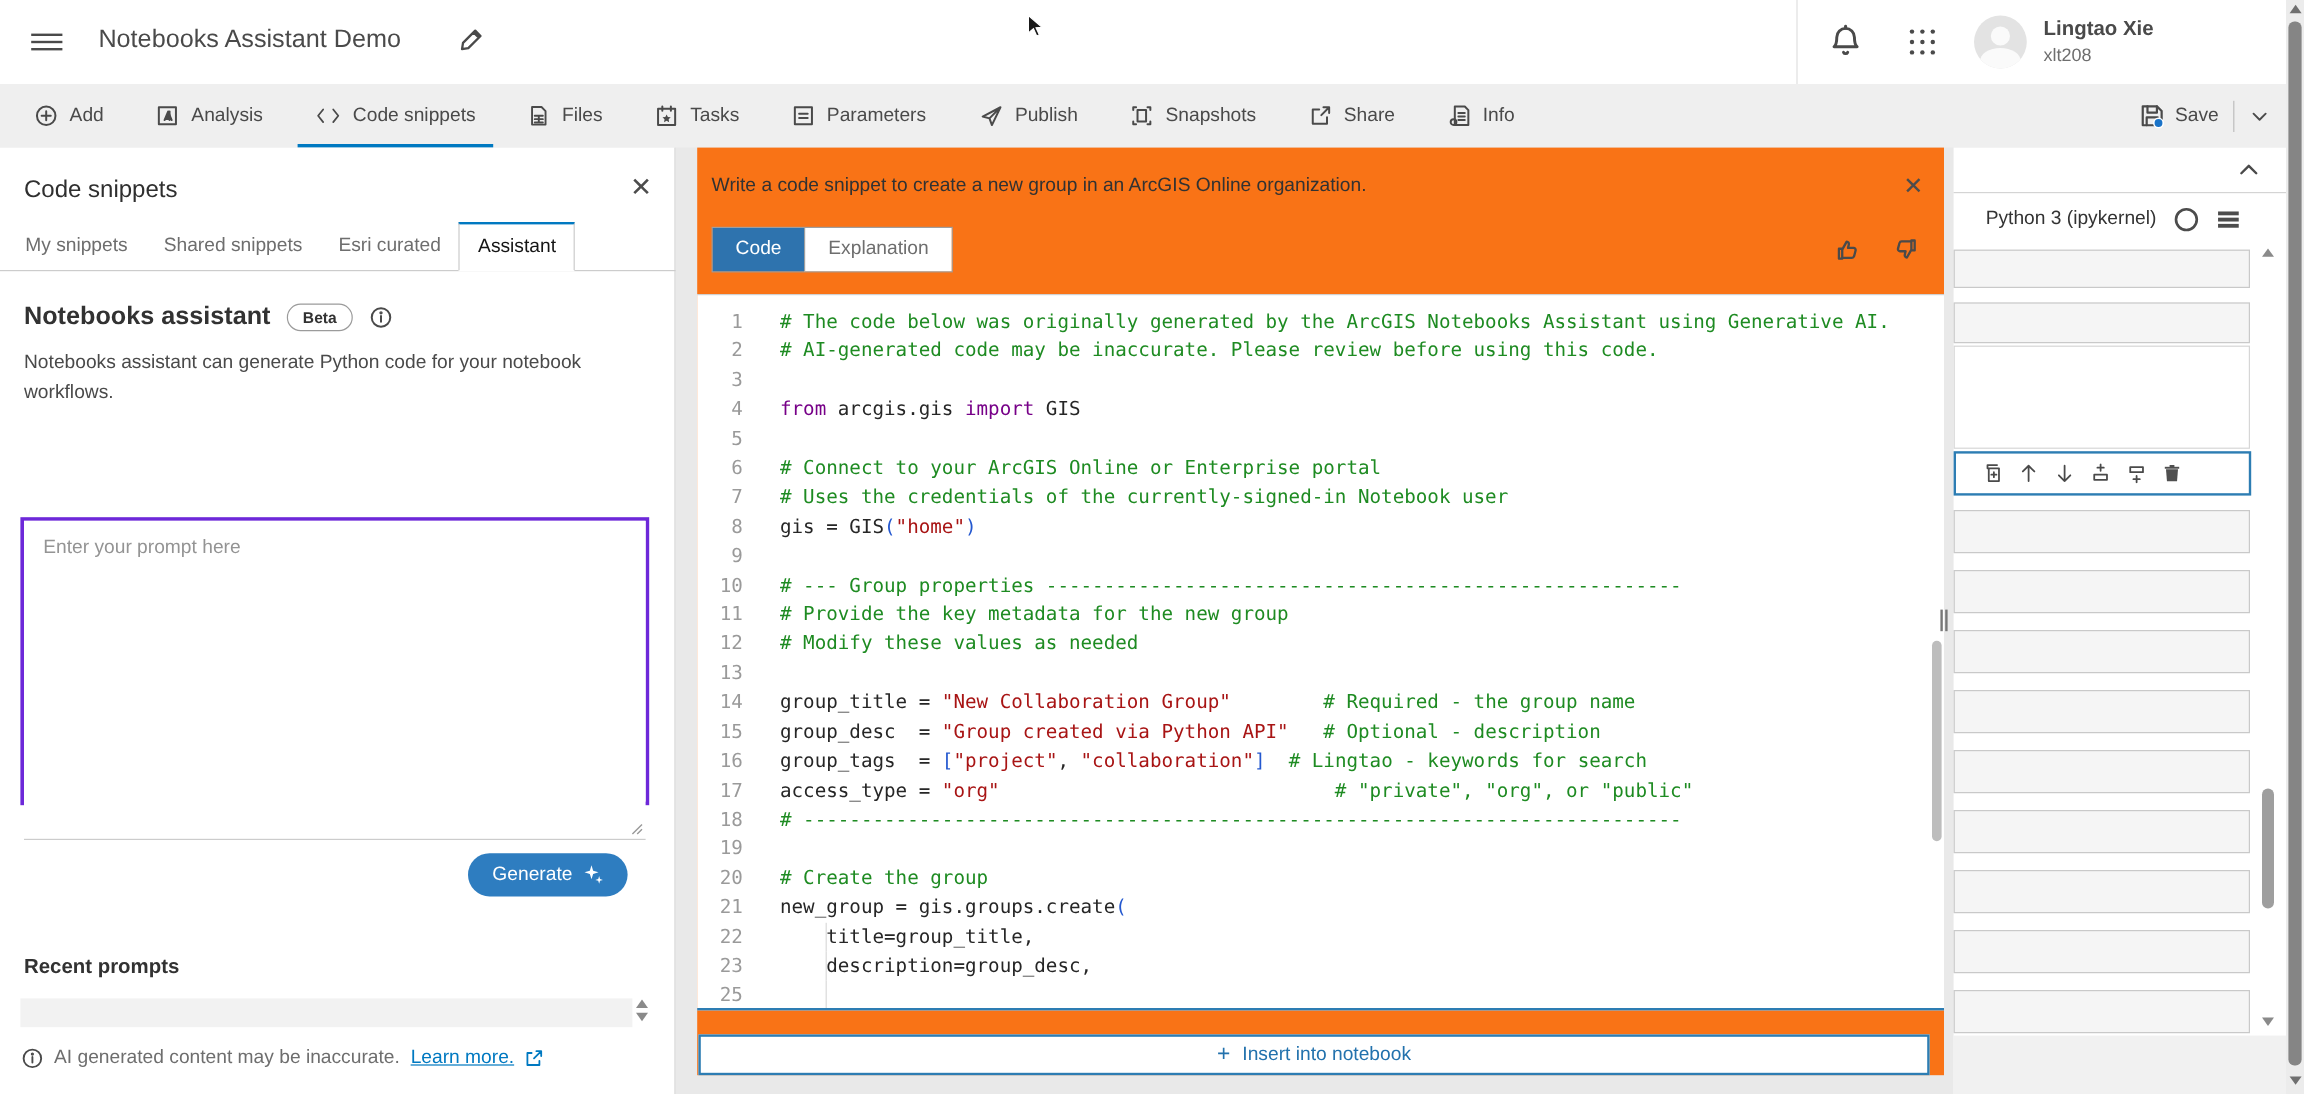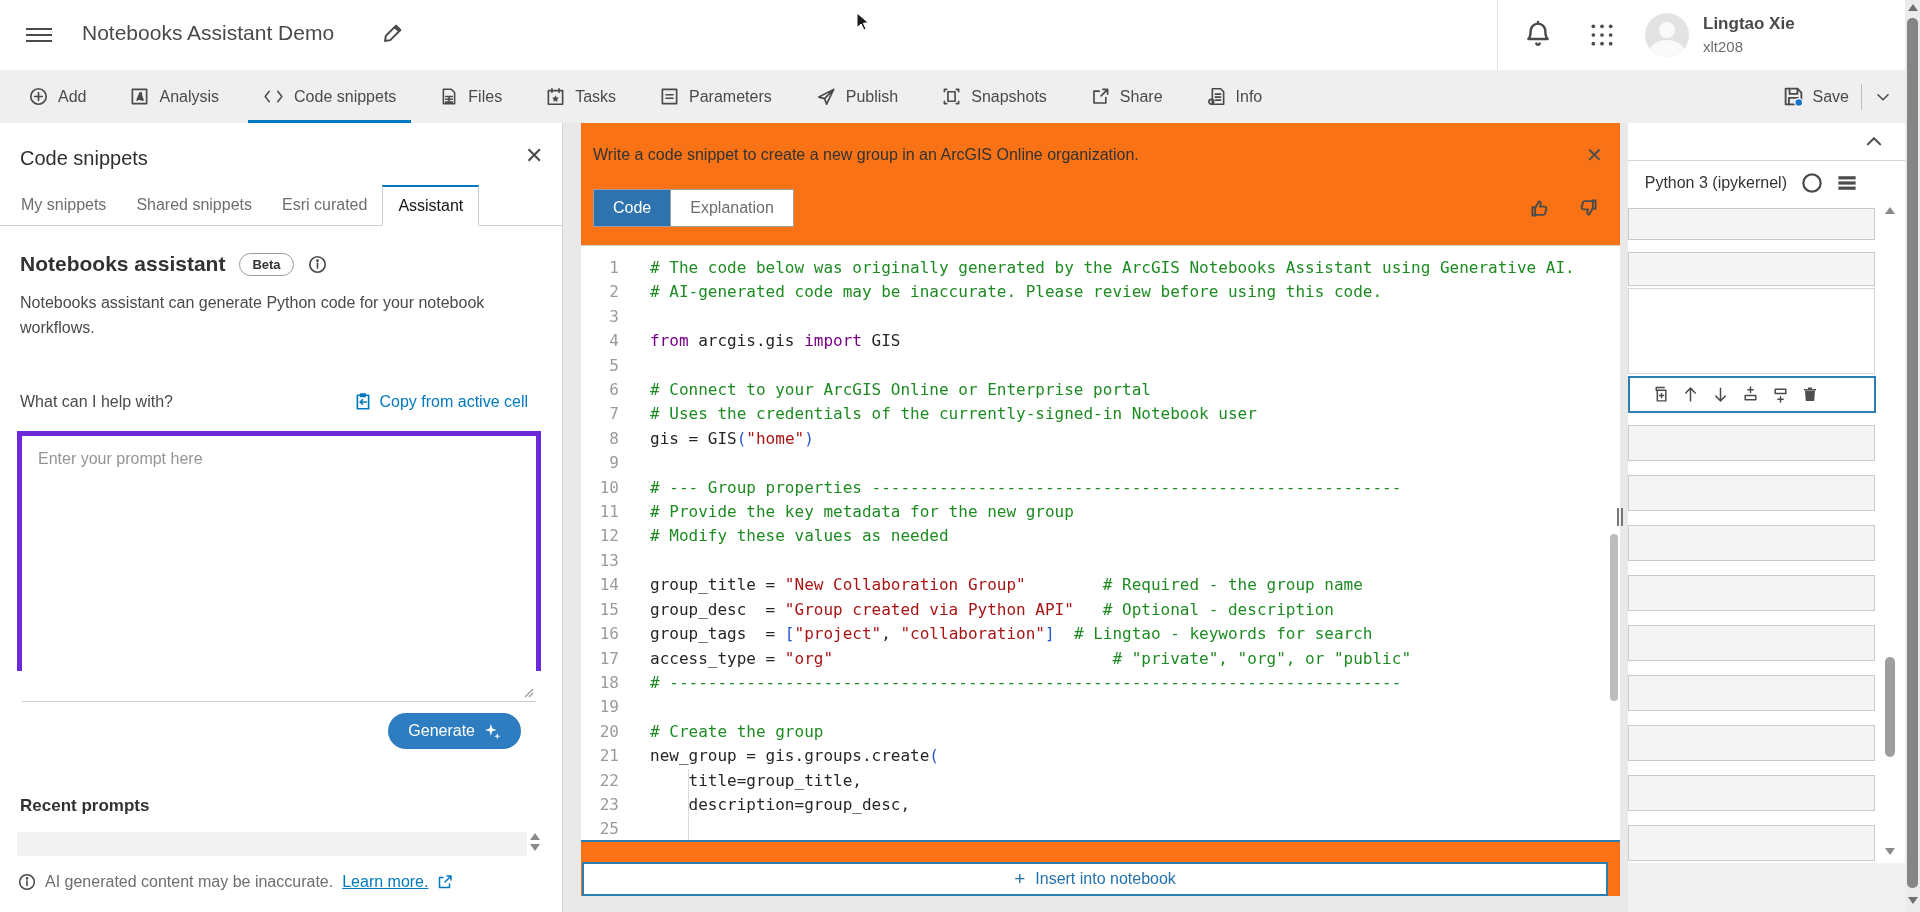--- a/index.html
+++ b/index.html
@@ -44,28 +44,28 @@
   .lp-tab { display:flex; align-items:center; padding:0 15px; font-size:16px; color:#6e6e6e; cursor:pointer; }
   .lp-tab.active { color:#151515; background:#fff; border:1px solid #ccc; border-bottom:1px solid #fff;
                    border-top:2px solid #0079c1; margin-bottom:-1px; }
   #asst-head { position:absolute; left:20px; top:129px; display:flex; align-items:center; gap:14px; }
   #asst-title { font-size:21px; font-weight:bold; color:#323232; }
   #beta-pill { font-size:13px; color:#323232; border:1px solid #9b9b9b; border-radius:12px; padding:3px 12px;font-weight:bold; }
   #asst-desc { position:absolute; left:20px; top:168px; width:470px; font-size:16px; color:#4a4a4a; line-height:1.55; }
   #prompt-row { position:absolute; left:20px; top:270px; width:508px; display:flex; justify-content:space-between; font-size:16px; }
   #prompt-label { color:#4a4a4a; }
   #copy-link { display:flex; gap:8px; align-items:center; color:#0079c1; cursor:pointer; }
-  #prompt-box { position:absolute; left:17px; top:308px; width:524px; height:240px; border:5px solid #6d28d9; background:#fff; }
+  #prompt-box { position:absolute; left:17px; top:308px; width:524px; height:240px; border:3px solid #6d28d9; background:#fff; }
   #prompt-input { width:100%; height:264px; border:none; outline:none; resize:none; padding:14px 16px;
                   font-family:"Liberation Sans",sans-serif; font-size:16px; color:#333; }
   #prompt-input::placeholder { color:#949494; }
   #resize-grip { position:absolute; right:2px; top:252px; width:10px; height:10px; }
   #prompt-foot { position:absolute; left:0; top:265px; width:100%; height:58px; border-top:1px solid #ccc;
                  display:flex; align-items:center; justify-content:flex-end; padding-right:15px; }
-  #generate-btn { display:flex; align-items:flex-end; gap:9px; background:#2e7dc0; color:#fff; font-size:16px;
+  #generate-btn { display:flex; align-items:flex-start; gap:9px; background:#2e7dc0; color:#fff; font-size:16px;
                   border:none; border-radius:19px; padding:9px 20px; cursor:pointer; }
   #recent-head { position:absolute; left:20px; top:673px; font-size:17px; font-weight:bold; color:#323232; }
   #recent-strip { position:absolute; left:17px; top:709px; width:510px; height:24px; background:#f2f2f2; }
   #recent-stepper { position:absolute; left:530px; top:708px; width:12px; height:26px; }
   .tri-up { width:0; height:0; border-left:5px solid transparent; border-right:5px solid transparent;
             border-bottom:7px solid #8a8a8a; margin:2px 0 4px 0; }
   .tri-dn { width:0; height:0; border-left:5px solid transparent; border-right:5px solid transparent;
             border-top:7px solid #8a8a8a; }
   #lp-footer { position:absolute; left:18px; top:750px; display:flex; align-items:center; gap:9px; font-size:16px; color:#6e6e6e; }
   #learn-link { color:#0079c1; text-decoration:underline; cursor:pointer; }
@@ -93,21 +93,21 @@
   #insert-btn { position:absolute; left:1px; top:739px; width:1026px; height:34px; background:#fff;
                 border:2px solid #2d7db3; color:#2372ad; font-size:16px; display:flex; gap:10px;
                 align-items:center; justify-content:center; cursor:pointer; }
   #insert-plus { font-size:19px; }
 
   
   #right-panel { position:absolute; left:1628px; top:123px; width:277px; height:789px; background:#fff; }
   #rp-head { position:absolute; left:0; top:0; width:277px; height:38px; border-bottom:1px solid #d4d4d4; }
   #rp-collapse { position:absolute; right:22px; top:11px; cursor:pointer; }
   #kernel-row { position:absolute; left:0; top:38px; width:277px; height:44px; display:flex;
-                align-items:center; justify-content:flex-end; gap:14px; padding-right:48px; }
+                align-items:center; justify-content:flex-end; gap:14px; padding-right:38px; }
   #kernel-label { font-size:16px; color:#333; white-space:nowrap; }
   .nb-cell { position:absolute; left:0; width:247px; background:#f5f5f5; border:1px solid #c9c9c9; }
   #cell-open { position:absolute; left:0; top:165px; width:247px; height:86px; background:#fff; border:1px solid #d6d6d6; }
   #cell-toolbar { position:absolute; left:0; top:253px; width:248px; height:37px; background:#fff;
                   border:2px solid #2d7db3; display:flex; align-items:center; gap:13px; padding-left:22px; }
   #cell-toolbar svg { cursor:pointer; }
   #nb-scroll { position:absolute; left:256px; top:0; width:12px; height:740px; }
   #nb-scroll .tri-up { margin:84px 0 0 1px; }
   #nb-thumb { position:absolute; left:1px; top:534px; width:10px; height:100px; background:#9e9e9e; border-radius:5px; }
   #nb-scroll .tri-dn { position:absolute; left:1px; top:725px; }
@@ -273,31 +273,20 @@
   <div id="asst-head">
     <span id="asst-title">Notebooks assistant</span>
     <span id="beta-pill">Beta</span>
     <svg width="19" height="19" viewBox="0 0 16 16" class="icon-stroke">
         <circle cx="8" cy="8" r="6.5"></circle>
         <path d="M8 7v4"></path>
         <circle cx="8" cy="4.8" r="0.5" fill="#4a4a4a"></circle>
       </svg>
   </div>
   <div id="asst-desc">Notebooks assistant can generate Python code for your notebook workflows.</div>
-  <div id="prompt-row">
-    <span id="prompt-label">What can I help with?</span>
-    <span id="copy-link">
-      <svg width="18" height="18" viewBox="0 0 16 16" class="icon-blue">
-          <rect x="3" y="2" width="10" height="12"></rect>
-          <path d="M6 1h4v2H6z"></path>
-          <path d="M11 8H5.5M7.5 6L5.5 8l2 2"></path>
-        </svg>
-      <span>Copy from active cell</span>
-    </span>
-  </div>
   <div id="prompt-box">
     <textarea id="prompt-input" placeholder="Enter your prompt here" style=""></textarea>
     <svg id="resize-grip" viewBox="0 0 10 10">
         <path d="M9 1L1 9M9 5L5 9" stroke="#9a9a9a" stroke-width="1.2"></path>
       </svg>
     <div id="prompt-foot">
       <button id="generate-btn">
         <span>Generate</span>
         <svg width="17" height="17" viewBox="0 0 16 16">
             <path d="M6.5 1l1.3 4.2L12 6.5 7.8 7.8 6.5 12 5.2 7.8 1 6.5l4.2-1.3z" fill="#fff"></path>

